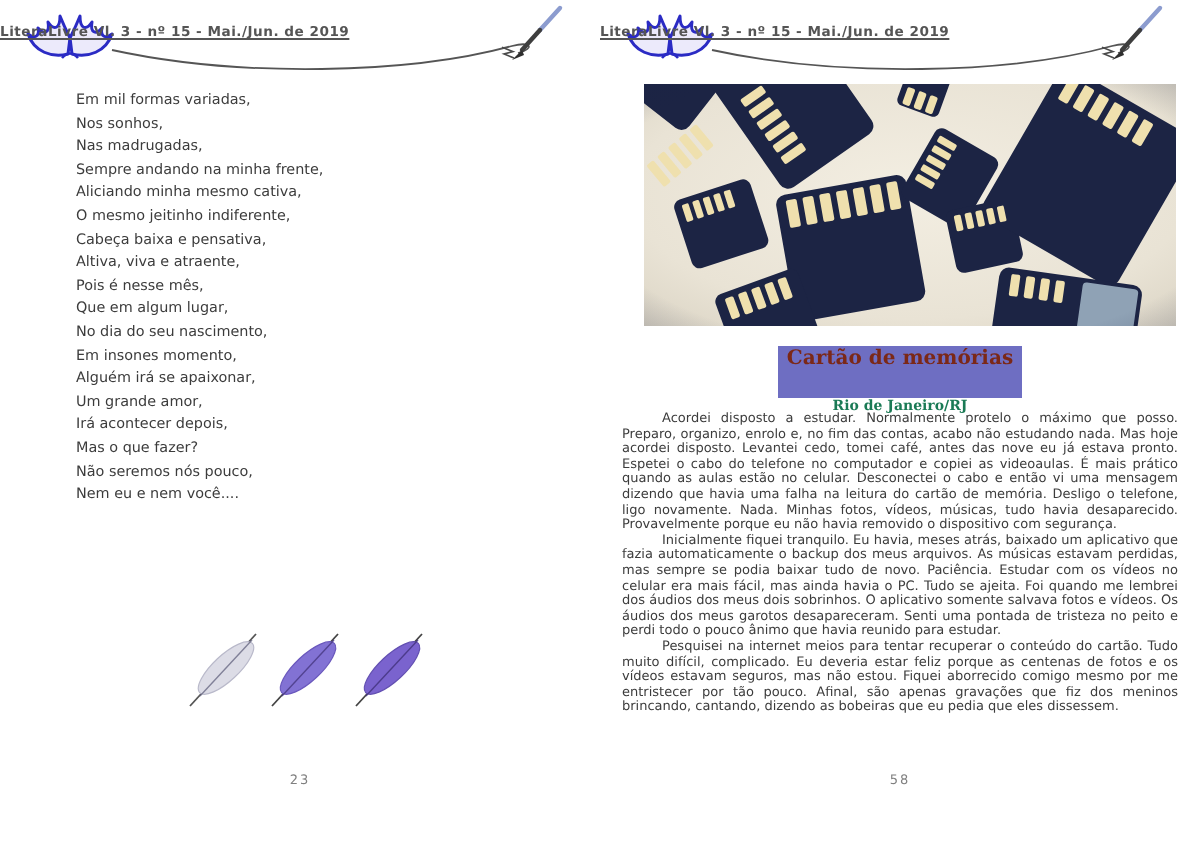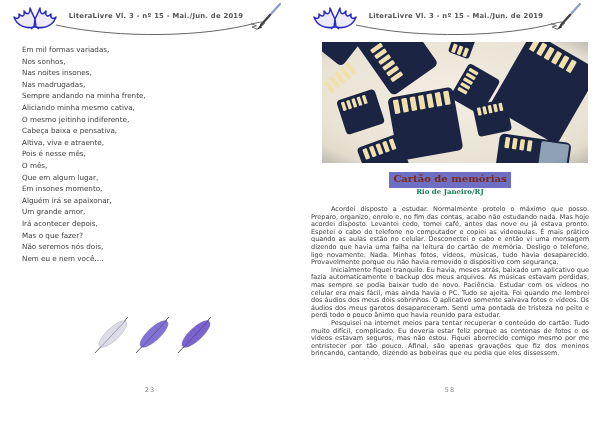--- a/index.html
+++ b/index.html
@@ -9,47 +9,47 @@
     outline:1px solid #e3e3e3;
   }
   .page{position:absolute;top:0;width:300px;height:424px;background:#fff;}
   .page.left{left:0;}
   .page.right{left:300px;}
 
   
   .hdr{position:absolute;top:0;left:0;width:300px;height:40px;}
   .hdr .logo{position:absolute;left:12px;top:3px;}
   .hdr .hdr-title{
-    position:absolute;left:12px;right:0;top:12px;text-align:center;
-    font-size:6.8px;color:#555;letter-spacing:.25px;font-weight:bold;
+    position:absolute;left:0;right:0;top:12px;text-align:left;
+    font-size:6.8px;color:#555;letter-spacing:.25px;font-weight:bold;text-decoration:underline;
   }
   .hdr .pencil{position:absolute;right:14px;top:2px;}
   .hdr .swoosh{position:absolute;left:0;top:0;}
 
   
   .poem{position:absolute;left:22px;top:44px;width:250px;}
-  .poem .pline{font-size:7.2px;line-height:11.6px;color:#3c3c3c;white-space:nowrap;}
+  .poem .pline{font-size:7.2px;line-height:11.6px;color:#3c3c3c;white-space:nowrap;margin-left:16px;}
 
   .feathers{position:absolute;left:0;top:310px;width:300px;height:52px;}
   .feather{position:absolute;top:0;}
   .feather.f1{left:90px;}
   .feather.f2{left:131px;}
   .feather.f3{left:173px;}
 
   .pagenum{
     position:absolute;bottom:30px;left:0;right:0;text-align:center;
     font-size:6.5px;color:#808080;letter-spacing:1px;
   }
 
   
   .photo{position:absolute;left:22px;top:42px;width:266px;height:121px;}
   .art-head{position:absolute;left:10px;top:167px;width:280px;text-align:center;}
   .art-title{
     display:inline-block;font-family:"DejaVu Serif", serif;font-weight:bold;
-    font-size:10px;color:#7b2817;background:#6e6ec2;padding:1px 4px 4px 4px;
+    font-size:10px;color:#7b2817;background:#6e6ec2;padding:1px 4px 14px 4px;
   }
   .art-author,.art-loc{
     font-family:"DejaVu Serif", serif;font-weight:bold;font-size:7px;
     line-height:8.6px;color:#1a7a55;
   }
   .art-body{position:absolute;left:11px;top:206px;width:278px;}
   .art-body p{
     margin:0;font-size:6.5px;line-height:7.6px;color:#3c3c3c;
     text-align:justify;text-indent:20px;
   }
@@ -79,36 +79,35 @@
         <path d="M20,13 L11,23" stroke="#3e3e3e" stroke-width="2.2" stroke-linecap="round"></path>
         <path d="M11,23 L6,28 L12,25.5 Z" fill="#2e2e2e"></path>
         <path d="M7,27 l-5,-2 l4.5,-1.2 l-5.5,-2.2" stroke="#4a4a4a" fill="none" stroke-width="0.8"></path>
       </svg>
     </span>
   </div>
 
   <div class="poem">
     <div class="pline">Em mil formas variadas,</div>
     <div class="pline">Nos sonhos,</div>
-    <div class="pline">Nas noites insones,</div>
     <div class="pline">Nas madrugadas,</div>
     <div class="pline">Sempre andando na minha frente,</div>
     <div class="pline">Aliciando minha mesmo cativa,</div>
     <div class="pline">O mesmo jeitinho indiferente,</div>
     <div class="pline">Cabeça baixa e pensativa,</div>
     <div class="pline">Altiva, viva e atraente,</div>
     <div class="pline">Pois é nesse mês,</div>
-    <div class="pline">O mês,</div>
     <div class="pline">Que em algum lugar,</div>
+    <div class="pline">No dia do seu nascimento,</div>
     <div class="pline">Em insones momento,</div>
     <div class="pline">Alguém irá se apaixonar,</div>
     <div class="pline">Um grande amor,</div>
     <div class="pline">Irá acontecer depois,</div>
     <div class="pline">Mas o que fazer?</div>
-    <div class="pline">Não seremos nós dois,</div>
+    <div class="pline">Não seremos nós pouco,</div>
     <div class="pline">Nem eu e nem você....</div>
   </div>
 
   <div class="feathers">
     <span class="feather f1">
       <svg width="44" height="48" viewBox="0 0 44 48">
         <line x1="5" y1="43" x2="38" y2="7" stroke="#555" stroke-width="0.9"></line>
         <ellipse cx="23" cy="24" rx="18" ry="6.3" fill="#dcdce6" stroke="#b9b9ca" stroke-width="0.6" transform="rotate(-43 23 24)"></ellipse>
         <line x1="10" y1="38" x2="36" y2="10" stroke="#6a6a85" stroke-width="0.7" opacity="0.8"></line>
       </svg>

